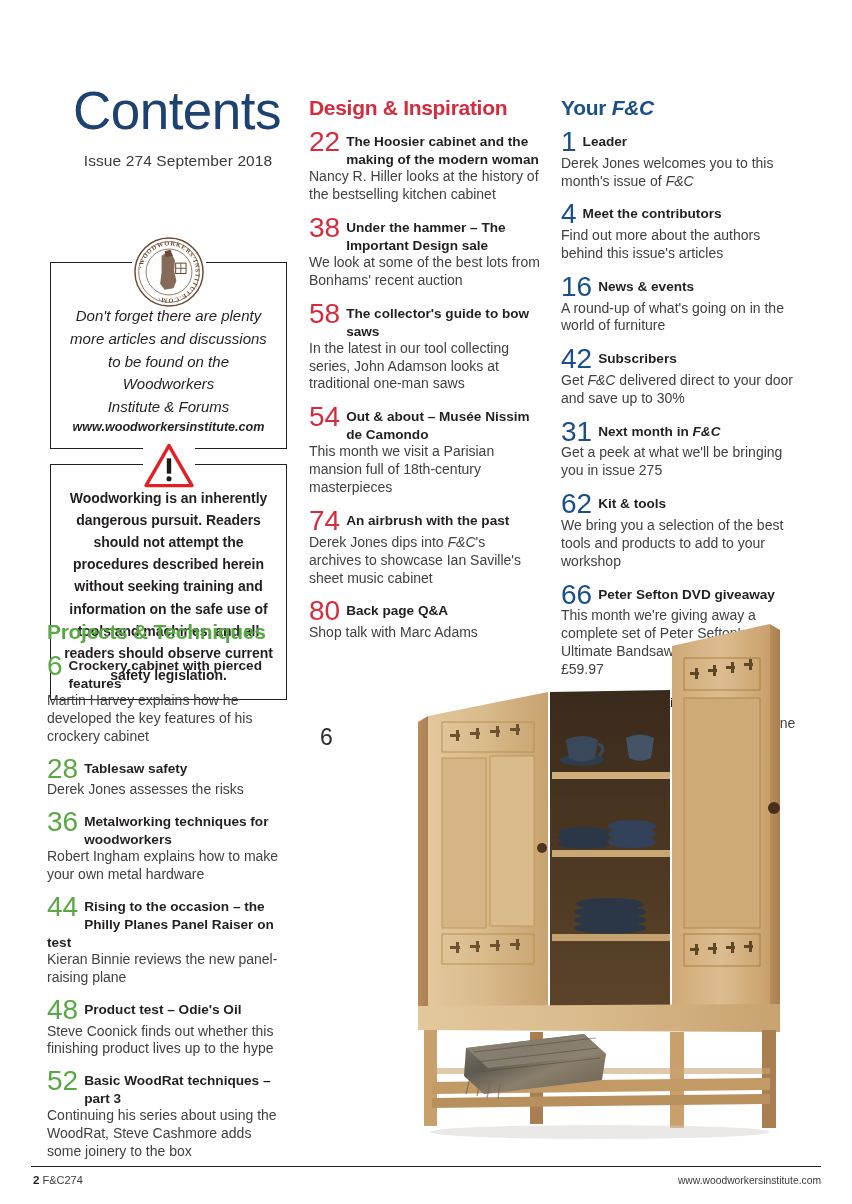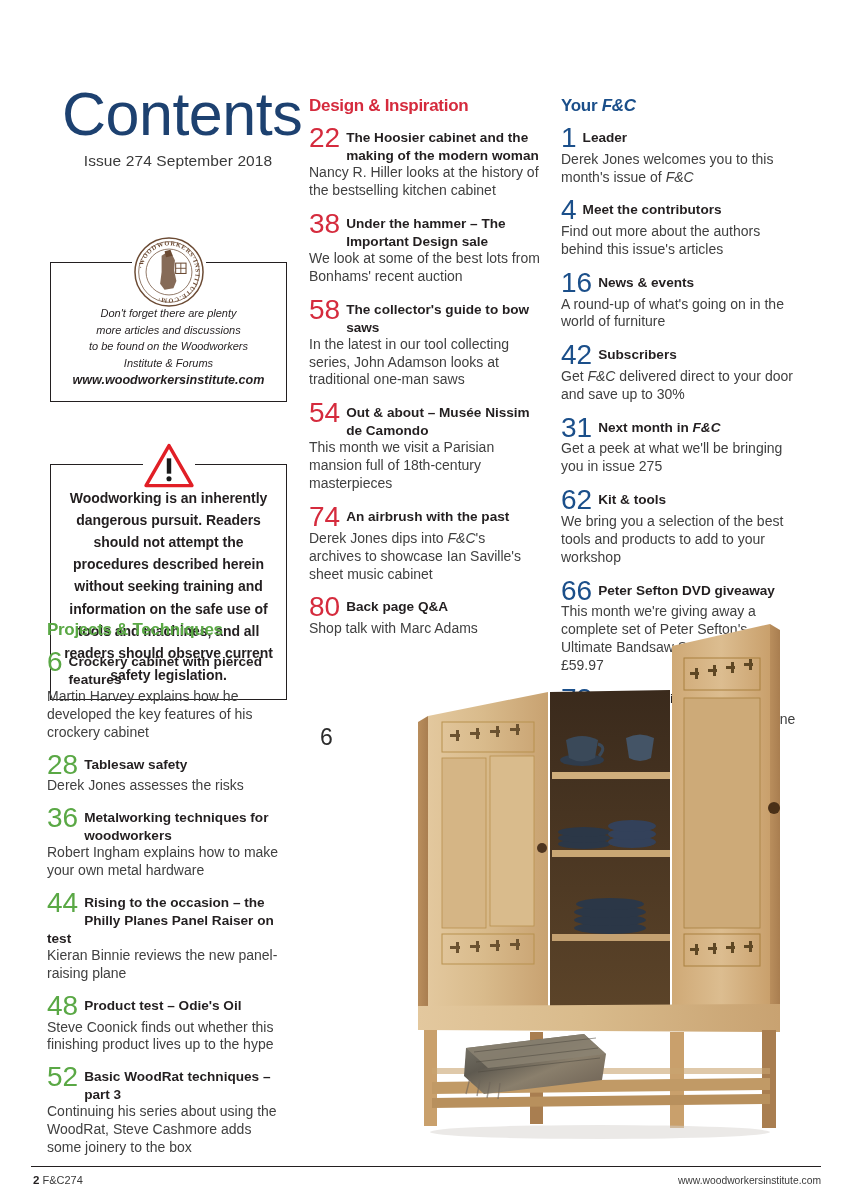--- a/index.html
+++ b/index.html
@@ -8,60 +8,60 @@
     background: #ffffff;
     font-family: "Liberation Sans", sans-serif;
     color: #231f20;
     overflow: hidden;
   }
   .page { position: relative; width: 852px; height: 1204px; background:#fff; }
 
   
   .contents-title {
     position: absolute; left: 62px; top: 84px; width: 230px;
-    font-size: 61px; line-height: 1.0; font-weight: 300;
+    font-size: 53px; line-height: 1.0; font-weight: 300;
     color: #1d4170; letter-spacing: -0.5px; text-align: center;
   }
   .issue-line {
     position: absolute; left: 40px; top: 152px; width: 276px;
     text-align: center; font-size: 15.5px; color: #3a3a3a; letter-spacing:0.1px;
   }
 
   
   .promo-wrap { position: absolute; left: 50px; top: 262px; width: 237px; }
   .promo-box {
     position: relative; border: 1px solid #231f20;
     padding: 42px 10px 14px 10px; text-align: center;
   }
   .seal {
     position: absolute; left: 50%; top: -28px; transform: translateX(-50%);
     width: 74px; height: 74px; background: #fff; z-index: 3;
   }
   .promo-line {
-    font-style: italic; font-size: 11px; line-height: 1.52; color: #231f20;
+    font-style: italic; font-size: 15px; line-height: 1.52; color: #231f20;
   }
   .promo-url { font-style: italic; font-weight: bold; font-size: 12.6px; margin-top: 1px; }
 
   
   .safety-wrap { position: absolute; left: 50px; top: 464px; width: 237px; }
   .safety-box {
     position: relative; border: 1px solid #231f20;
     padding: 22px 13px 13px 13px; text-align: center;
   }
   .warn-tri {
     position: absolute; left: 50%; top: -22px; transform: translateX(-50%);
     width: 52px; height: 46px; background: #fff; z-index: 3;
   }
   .safety-text {
     font-size: 14px; font-weight: bold; line-height: 1.58; color: #231f20;
     letter-spacing: -0.05px;
   }
 
   
-  .col-head { font-size: 17px; font-weight: bold; letter-spacing: -0.3px; }
+  .col-head { font-size: 21px; font-weight: bold; letter-spacing: -0.3px; }
   .col-head.red   { color: #d52b3d; }
   .col-head.blue  { color: #1b4f8a; }
   .col-head.green { color: #5aa845; }
   .col-head em { font-style: italic; }
 
   
   .entry { margin-bottom: 14px; }
   .entry .hang { overflow: hidden; }
   .num {
     float: left; font-weight: 300; line-height: 0.88;

